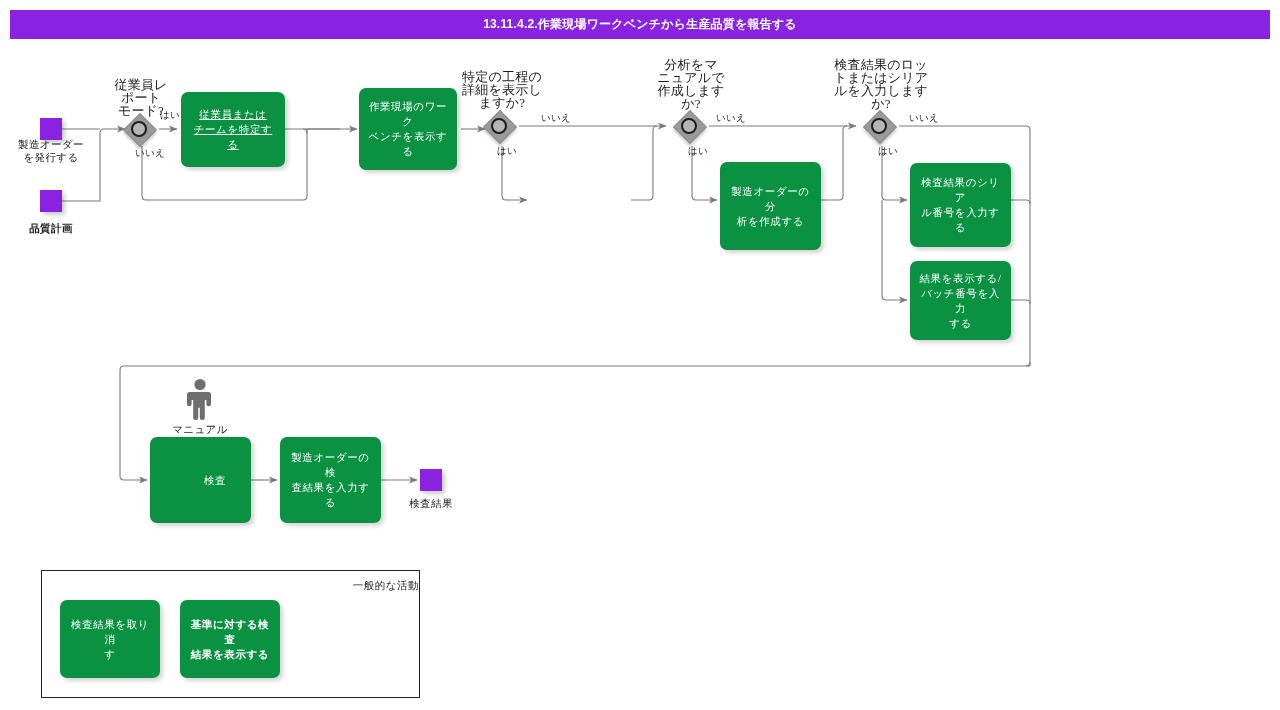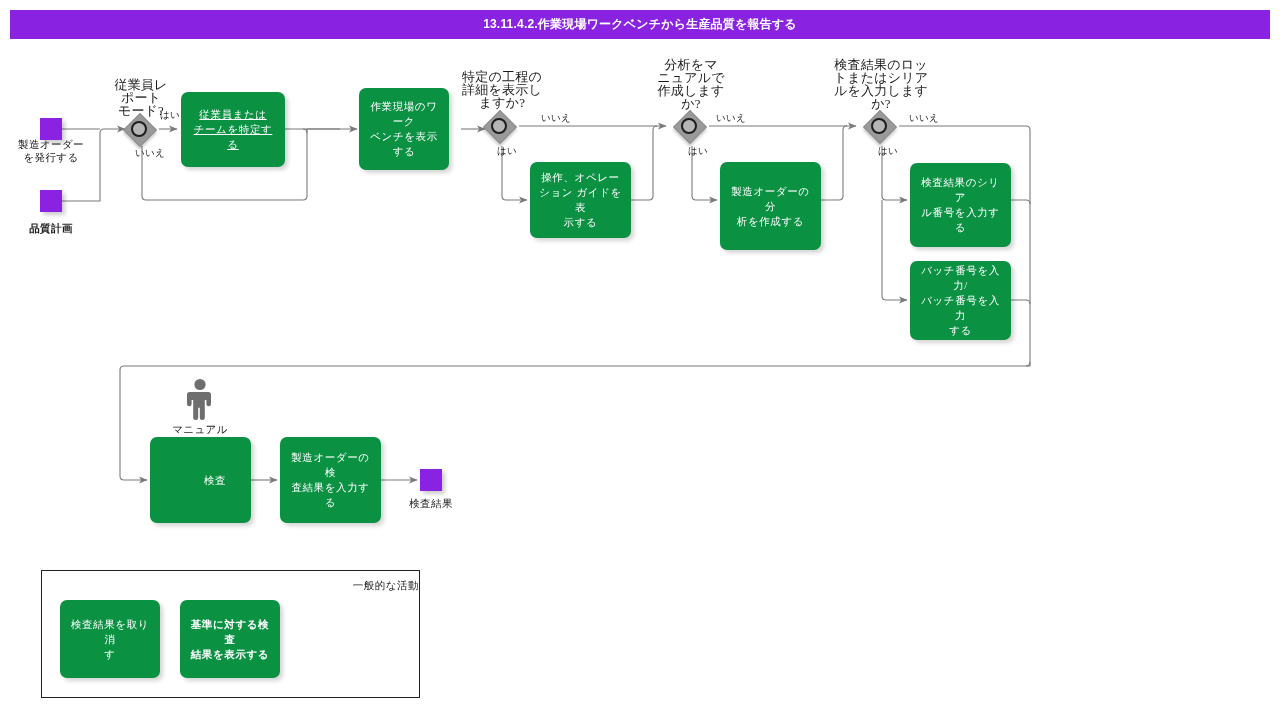--- a/index.html
+++ b/index.html
@@ -157,40 +157,35 @@
     <div class="ring"></div>
   </div>
   <div class="edgelabel" style="left:160px;top:109px;">はい</div>
   <div class="edgelabel" style="left:135px;top:147px;">いいえ</div>
 
   <div class="node proc" style="left:181px;top:92px;width:104px;height:75px;">
     <span style="white-space:pre-line;text-decoration:underline;">従業員または
 チームを特定す る</span>
   </div>
 
-  <div class="node proc" style="left:359px;top:88px;width:90px;height:82px;">
+  <div class="node proc" style="left:359px;top:88px;width:98px;height:82px;">
     <span style="white-space:pre-line;">作業現場のワーク
 ベンチを表示する</span>
   </div>
 
   <div class="qlabel" style="left:450px;top:70px;width:104px;white-space:pre-line;">特定の工程の
 詳細を表示し
 ますか?</div>
   <div class="decision" style="left:486px;top:113px;">
     <div class="dia"></div>
     <div class="ring"></div>
   </div>
   <div class="edgelabel" style="left:541px;top:112px;">いいえ</div>
   <div class="edgelabel" style="left:497px;top:145px;">はい</div>
 
-  <div class="node proc" style="left:530px;top:162px;width:101px;height:76px;">
-    <span style="white-space:pre-line;">操作、オペレー
-ション ガイドを表
-示する</span>
-  </div>
 
   <div class="qlabel" style="left:648px;top:58px;width:86px;white-space:pre-line;">分析をマ
 ニュアルで
 作成します
 か?</div>
   <div class="decision" style="left:676px;top:113px;">
     <div class="dia"></div>
     <div class="ring"></div>
   </div>
   <div class="edgelabel" style="left:716px;top:112px;">いいえ</div>
@@ -210,21 +205,21 @@
     <div class="ring"></div>
   </div>
   <div class="edgelabel" style="left:909px;top:112px;">いいえ</div>
   <div class="edgelabel" style="left:878px;top:145px;">はい</div>
 
   <div class="node proc" style="left:910px;top:163px;width:101px;height:84px;">
     <span style="white-space:pre-line;">検査結果のシリア
 ル番号を入力する</span>
   </div>
   <div class="node proc" style="left:910px;top:261px;width:101px;height:79px;">
-    <span style="white-space:pre-line;">バッチ番号を入力/
+    <span style="white-space:pre-line;">結果を表示する/
 バッチ番号を入力
 する</span>
   </div>
 
   <div class="person" style="left:186px;top:378px;">
     <svg viewBox="0 0 28 42" width="28" height="42">
       <circle cx="14" cy="6.5" r="5.6" fill="#6e6e6e"></circle>
       <path d="M5.6,14 h16.8 a2.6,2.6 0 0 1 2.6,2.6 v9.4 a2.3,2.3 0 0 1 -4.6,0 v-4 h-1.6 v17.5 a2.5,2.5 0 0 1 -5,0 v-9.8 h-1.6 v9.8 a2.5,2.5 0 0 1 -5,0 v-17.5 h-1.6 v4 a2.3,2.3 0 0 1 -4.6,0 v-9.4 a2.6,2.6 0 0 1 2.6,-2.6 z" fill="#6e6e6e"></path>
     </svg>
   </div>

